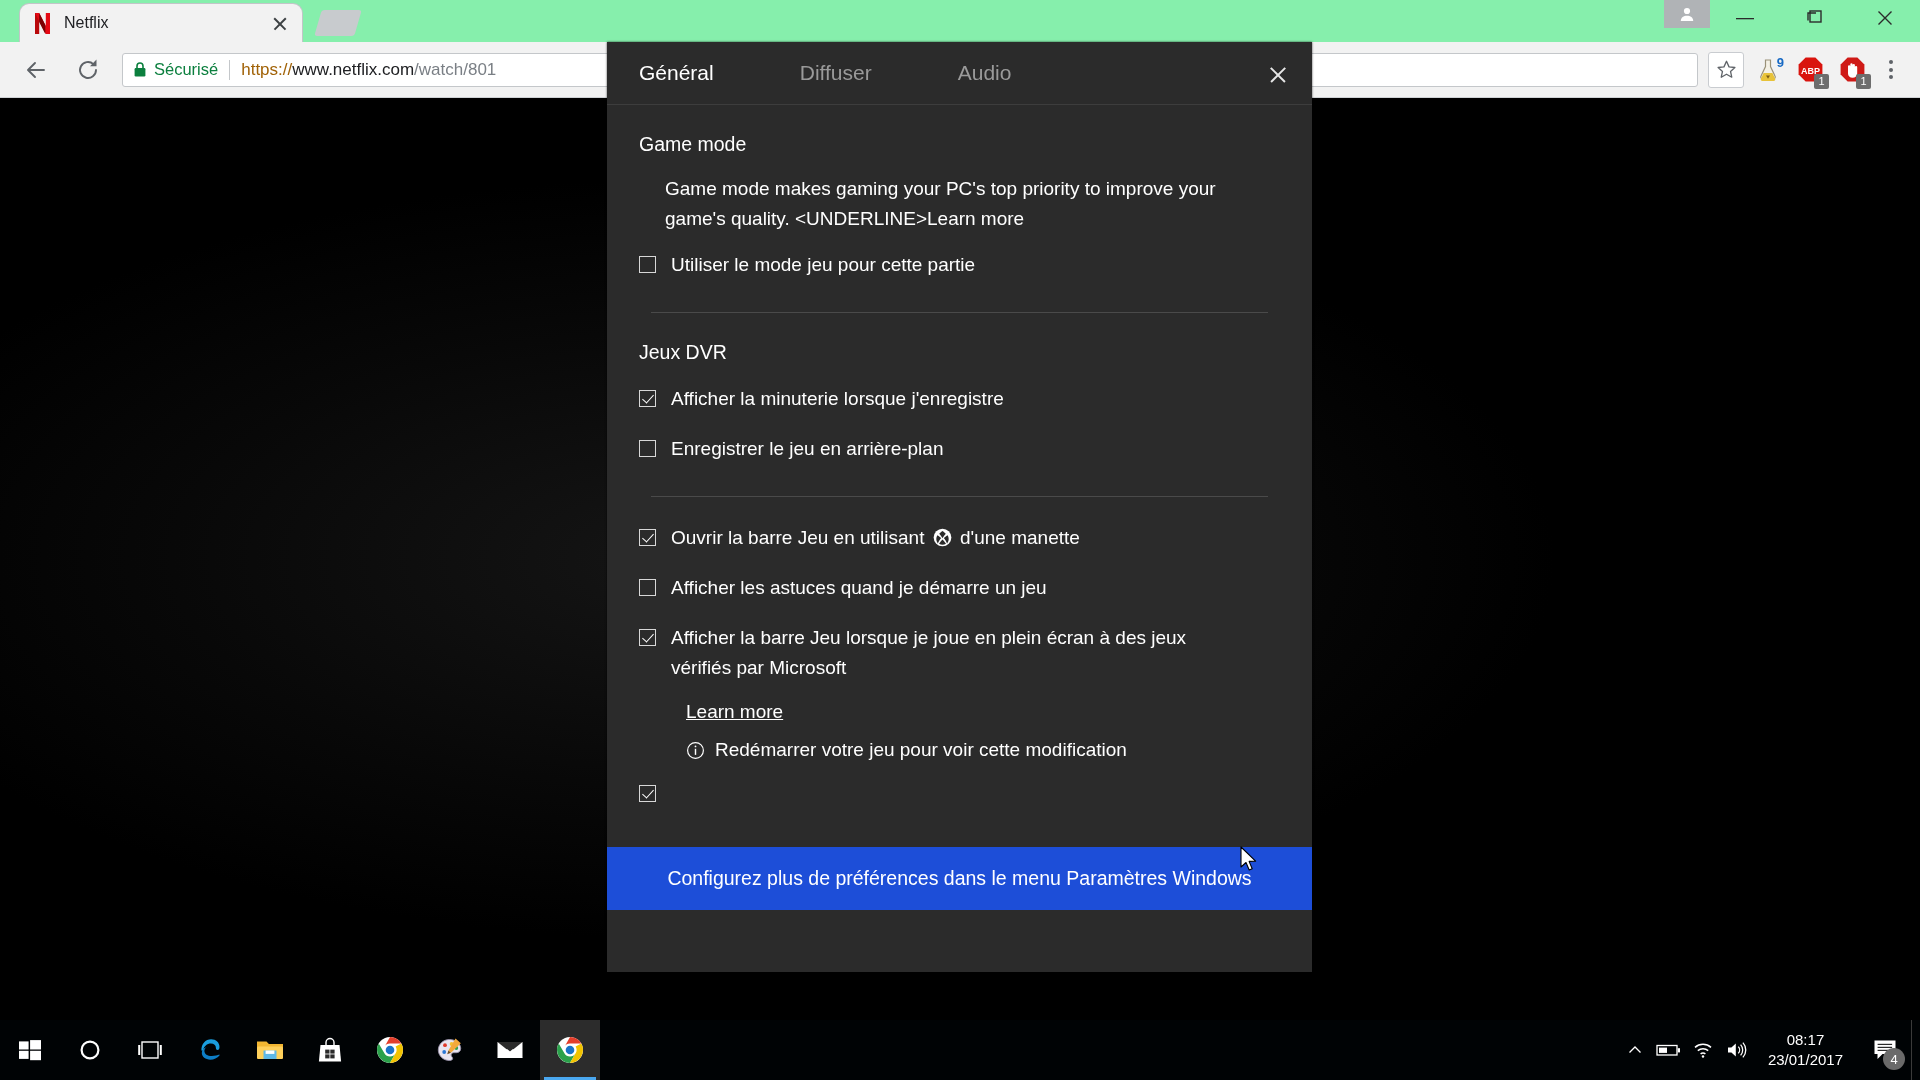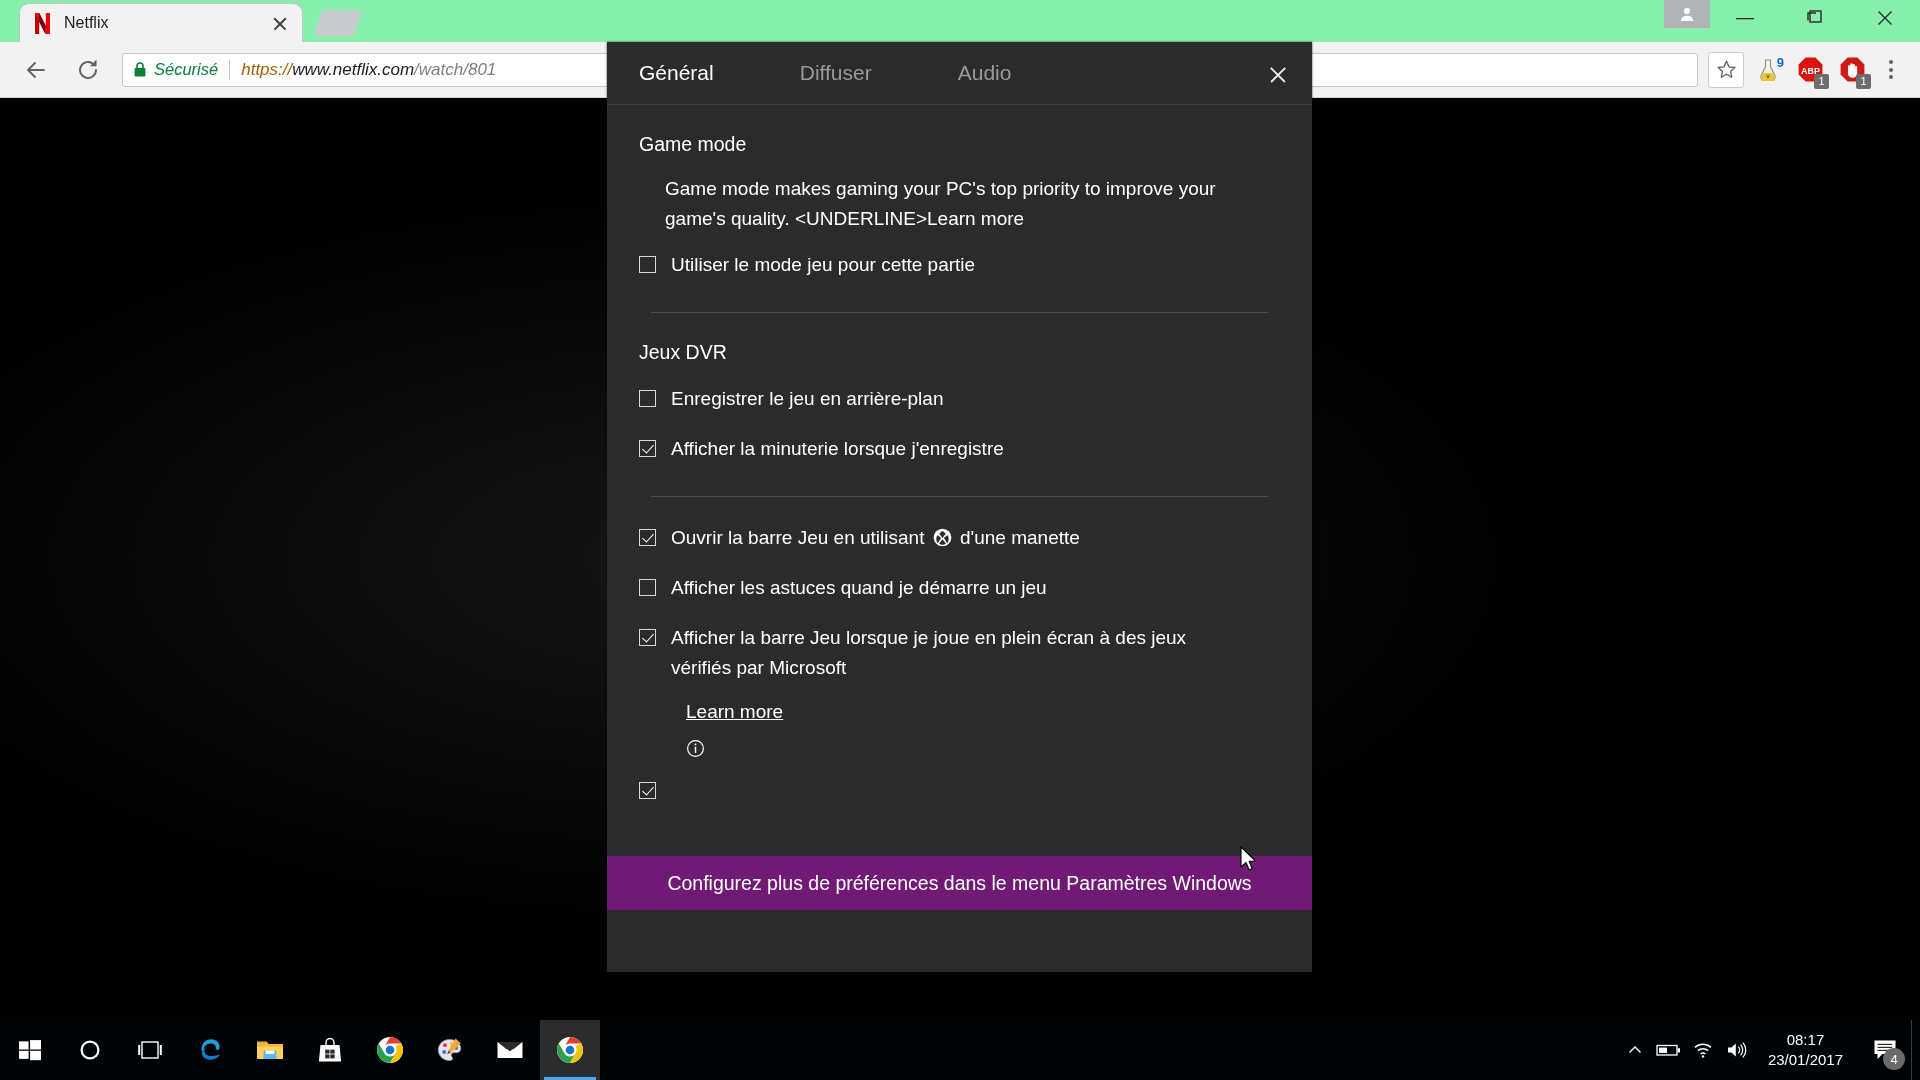--- a/index.html
+++ b/index.html
@@ -142,21 +142,20 @@
     background: #ffffff;
     border: 1px solid #c4c7ca;
     border-radius: 3px;
     display: flex;
     align-items: center;
     padding: 0 10px;
     box-sizing: border-box;
     font-size: 17px;
     cursor: text;
     overflow: hidden;
-    font-style: italic;
   }
   .lock-icon { flex: 0 0 auto; margin-right: 7px; display:flex; }
   .secure-label {
     color: #0b7f3e;
     font-size: 16.5px;
     white-space: nowrap;
     flex: 0 0 auto;
   }
   .omni-sep {
     width: 1px; height: 20px;
@@ -361,22 +360,22 @@
     flex: 0 0 auto;
     width: 19px; height: 19px;
     margin-right: 10px;
   }
   .inforow .txt { font-size: 19px; color: #ffffff; }
 
   .flyout-footer {
     position: absolute;
     left: 0; bottom: 0;
     width: 100%;
-    height: 54px;
-    background: #701a75;
+    height: 63px;
+    background: #1d4ed8;
     display: flex;
     align-items: center;
     justify-content: center;
     font-size: 19.5px;
     color: #ffffff;
     cursor: pointer;
     box-sizing: border-box;
   }
 
   
@@ -593,26 +592,26 @@
         <div class="checkrow">
           <span class="cb"></span>
           <span class="lbl">Utiliser le mode jeu pour cette partie</span>
         </div>
         <div class="divider"></div>
       </div>
 
       <div class="section">
         <div class="section-title">Jeux DVR</div>
         <div class="checkrow">
+          <span class="cb checked"></span>
+          <span class="lbl">Afficher la minuterie lorsque j'enregistre</span>
+        </div>
+        <div class="checkrow">
           <span class="cb"></span>
           <span class="lbl">Enregistrer le jeu en arrière-plan</span>
-        </div>
-        <div class="checkrow">
-          <span class="cb checked"></span>
-          <span class="lbl">Afficher la minuterie lorsque j'enregistre</span>
         </div>
         <div class="divider"></div>
       </div>
 
       <div class="section" style="padding-top:16px;">
 
         <div class="checkrow">
           <span class="cb checked"></span>
           <span class="lbl"><span>Ouvrir la barre Jeu en utilisant </span><span class="xbox-glyph"><svg viewBox="0 0 20 20" width="19" height="19">
                   <circle cx="10" cy="10" r="9.3" fill="#ffffff"></circle>
@@ -636,20 +635,21 @@
         <a class="learnmore">Learn more</a>
 
         <div class="inforow">
           <span class="info-ico">
             <svg viewBox="0 0 20 20" width="19" height="19">
               <circle cx="10" cy="10" r="8.3" fill="none" stroke="#ffffff" stroke-width="1.25"></circle>
               <circle cx="10" cy="5.7" r="0.95" fill="#ffffff"></circle>
               <rect x="9.25" y="8.2" width="1.5" height="6.4" fill="#ffffff"></rect>
             </svg>
           </span>
+          <span class="txt">Redémarrer votre jeu pour voir cette modification</span>
         </div>
 
         <div class="checkrow" style="padding-top:14px;">
           <span class="cb checked"></span>
         </div>
       </div>
 
       <div class="flyout-footer">Configurez plus de préférences dans le menu Paramètres Windows</div>
     </div>
   </div>

